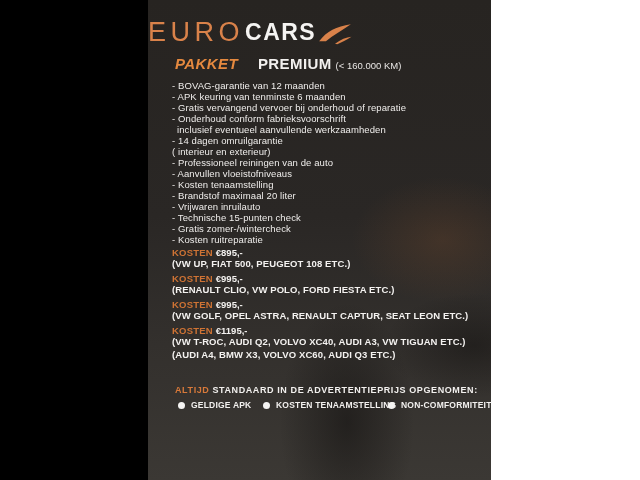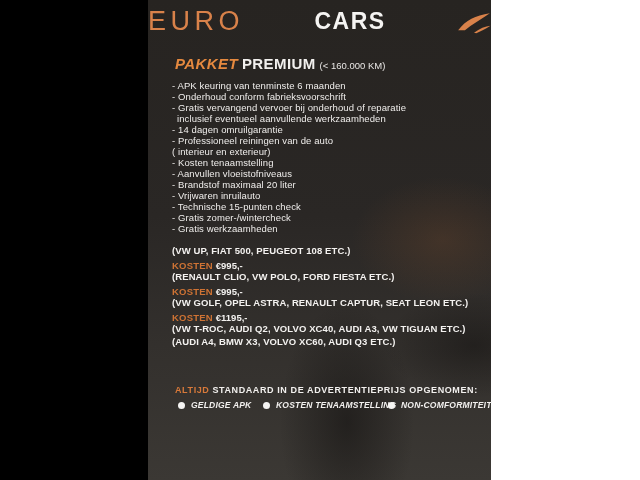--- a/index.html
+++ b/index.html
@@ -17,39 +17,39 @@
     width:343px;height:480px;
     background:
       radial-gradient(ellipse 130px 90px at 86% 50%, rgba(125,78,45,0.28), rgba(0,0,0,0) 70%),
       radial-gradient(ellipse 90px 160px at 58% 88%, rgba(18,16,15,0.55), rgba(0,0,0,0) 75%),
       radial-gradient(ellipse 120px 70px at 95% 72%, rgba(15,13,12,0.45), rgba(0,0,0,0) 75%),
       linear-gradient(180deg,#272421 0%,#2a2725 45%,#33302d 72%,#3b3834 100%);
   }
 
   
   .logo-row{
-    position:absolute;top:3px;left:0;width:100%;height:36px;
-    display:flex;justify-content:space-between;align-items:center;
+    position:absolute;top:14px;left:0;width:100%;height:36px;
+    display:flex;justify-content:flex-start;align-items:center;
   }
   .logo-euro{
     color:#d9824a;font-size:27px;font-weight:500;
     letter-spacing:4.5px;line-height:1;
   }
   .logo-cars{
     color:#f5f4f2;font-size:23px;font-weight:800;
     letter-spacing:1.5px;line-height:1;margin-left:1px;
   }
   .logo-swoosh{margin-left:2px;margin-top:8px;}
 
   
   .header-row{
     position:absolute;top:55px;left:27px;white-space:nowrap;
   }
   .hdr-pakket{color:#e5893f;font-size:15px;font-weight:700;letter-spacing:0.4px;font-style:italic;}
-  .hdr-premium{color:#f2f0ee;font-size:15px;font-weight:700;letter-spacing:0.4px;margin-left:4px;}
+  .hdr-premium{color:#f2f0ee;font-size:15px;font-weight:700;letter-spacing:0.4px;margin-left:20px;}
   .hdr-km{color:#e8e6e4;font-size:9.5px;font-weight:400;margin-left:4px;}
 
   
   .features{position:absolute;top:80px;left:24px;}
   .feat{
     color:#efedeb;font-size:9.5px;font-weight:400;
     line-height:11px;white-space:pre;letter-spacing:0.1px;
   }
   .feat.indent{padding-left:5px;}
 
@@ -64,21 +64,21 @@
     line-height:11px;white-space:nowrap;letter-spacing:0.1px;
   }
 
   
   .footer-title{
     position:absolute;top:385px;left:27px;white-space:nowrap;
     font-size:9px;font-weight:700;letter-spacing:0.6px;
   }
   .ft-hl{color:#d8793a;margin-top:20px;}
   .ft-rest{color:#f2f0ee;margin-left:3px;}
-  .bullets{position:absolute;top:400px;left:0;width:343px;height:12px;font-style:italic;}
+  .bullets{position:absolute;top:400px;left:0;width:343px;height:12px;}
   .bullet-item{position:absolute;display:flex;align-items:center;}
   .bullet-item.b0{left:30px;}
   .bullet-item.b1{left:115px;}
   .bullet-item.b2{left:240px;}
   .bullet-dot{
     width:7px;height:7px;border-radius:50%;
     background:#f5f4f2;flex:none;margin-right:6px;
   }
   .bullet-label{
     color:#f2f0ee;font-size:8.5px;font-weight:700;letter-spacing:0.2px;white-space:nowrap;
@@ -101,38 +101,40 @@
           <path d="M30 36 C 40 29, 50 25, 59 24 C 51 30, 41 34, 34 37 Z" fill="#d9824a"></path>
         </svg>
       </span>
     </div>
 
     <div class="header-row">
       <span class="hdr-pakket">PAKKET</span><span class="hdr-premium">PREMIUM</span><span class="hdr-km">(&lt; 160.000 KM)</span>
     </div>
 
     <div class="features">
+      <div class="feat">- BOVAG-garantie van 12 maanden</div>
       <div class="feat">- APK keuring van tenminste 6 maanden</div>
+      <div class="feat">- Gratis vervangend vervoer bij onderhoud of reparatie</div>
       <div class="feat">- Onderhoud conform fabrieksvoorschrift</div>
-      <div class="feat">- Gratis vervangend vervoer bij onderhoud of reparatie</div>
       <div class="feat indent">inclusief eventueel aanvullende werkzaamheden</div>
       <div class="feat">- 14 dagen omruilgarantie</div>
+      <div class="feat">( interieur en exterieur)</div>
       <div class="feat">- Professioneel reiningen van de auto</div>
-      <div class="feat">( interieur en exterieur)</div>
+      <div class="feat">- Aanvullen vloeistofniveaus</div>
       <div class="feat">- Kosten tenaamstelling</div>
-      <div class="feat">- Aanvullen vloeistofniveaus</div>
       <div class="feat">- Brandstof maximaal 20 liter</div>
       <div class="feat">- Vrijwaren inruilauto</div>
       <div class="feat">- Technische 15-punten check</div>
       <div class="feat">- Gratis zomer-/wintercheck</div>
-      <div class="feat">- Gratis werkzaamheden</div>
+      <div class="feat">- Kosten ruitreparatie</div>
     </div>
 
     <div class="kosten-list">
       <div class="kosten-block">
+        <div class="kosten-line1"><span class="kosten-label">KOSTEN</span><span class="kosten-price">€895,-</span></div>
         <div class="kosten-models">(VW UP, FIAT 500, PEUGEOT 108 ETC.)</div>
       </div>
       <div class="kosten-block">
         <div class="kosten-line1"><span class="kosten-label">KOSTEN</span><span class="kosten-price">€995,-</span></div>
         <div class="kosten-models">(RENAULT CLIO, VW POLO, FORD FIESTA ETC.)</div>
       </div>
       <div class="kosten-block">
         <div class="kosten-line1"><span class="kosten-label">KOSTEN</span><span class="kosten-price">€995,-</span></div>
         <div class="kosten-models">(VW GOLF, OPEL ASTRA, RENAULT CAPTUR, SEAT LEON ETC.)</div>
       </div>

